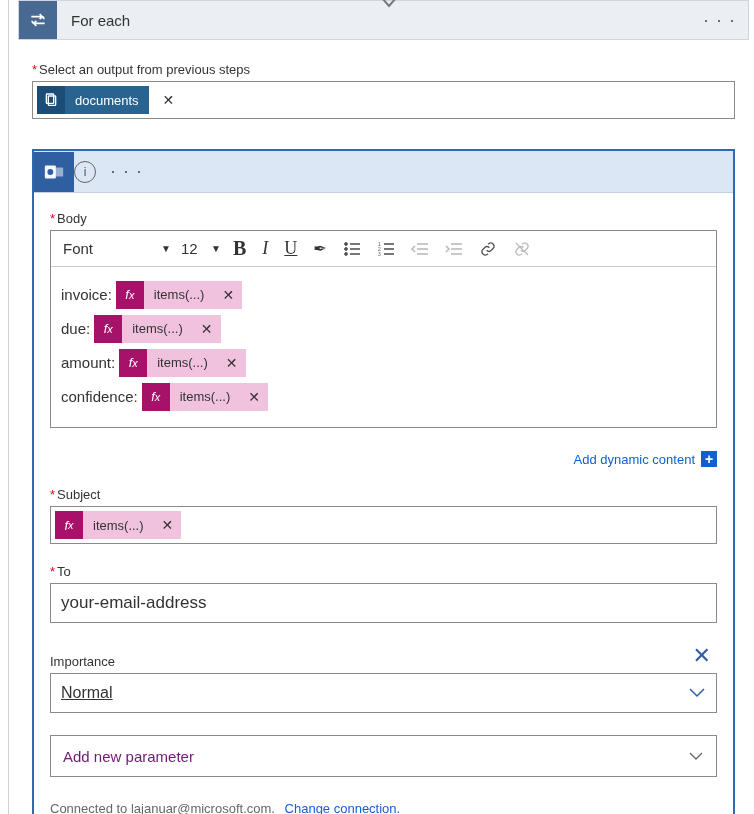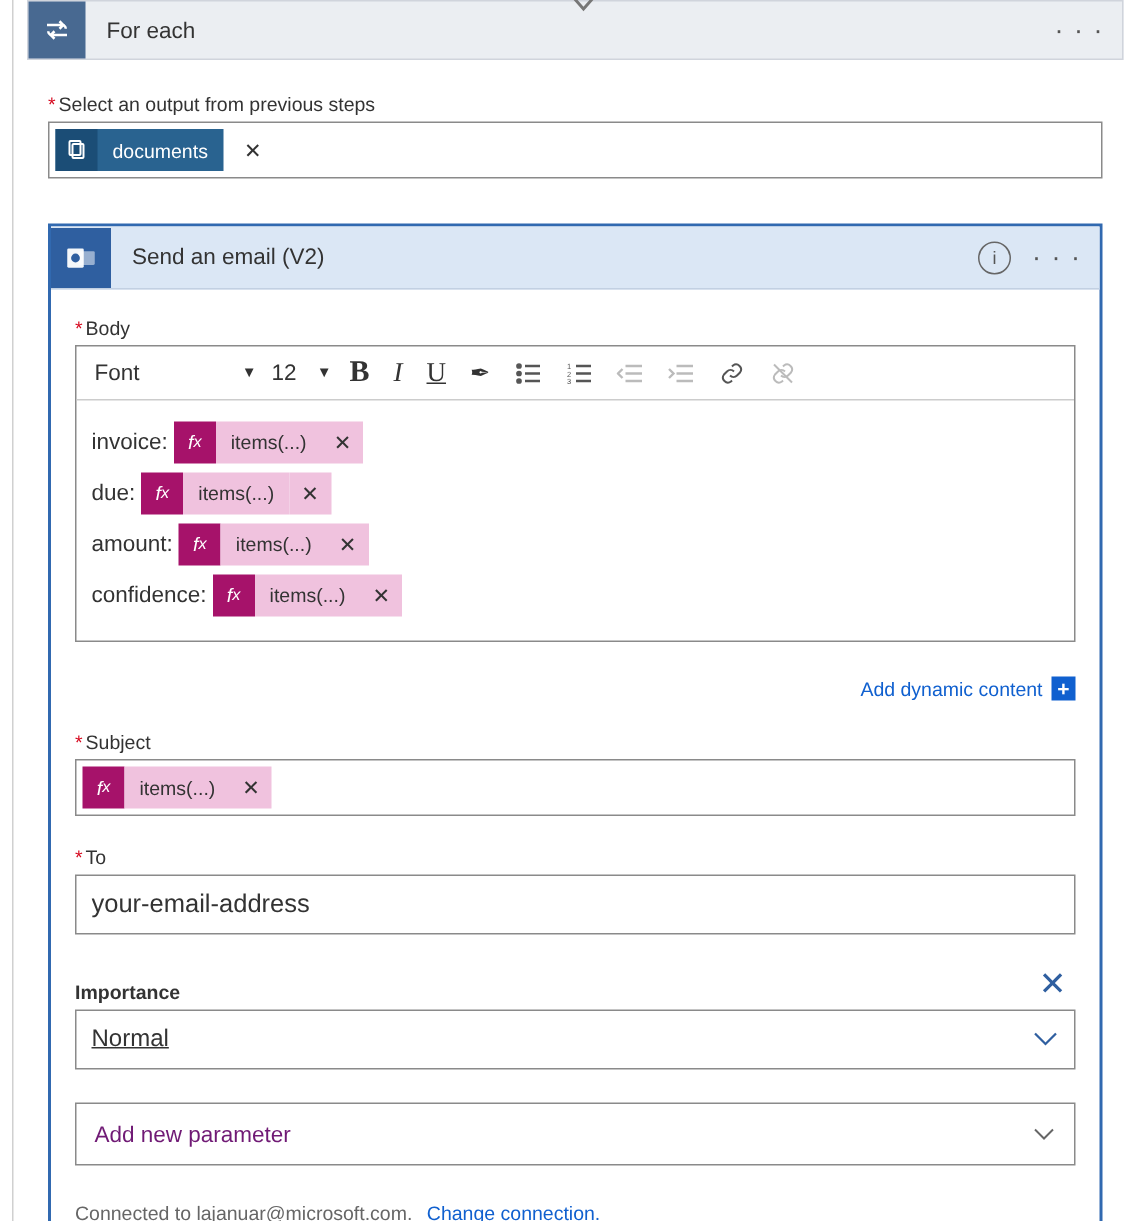--- a/index.html
+++ b/index.html
@@ -82,21 +82,21 @@
     border:1px solid #8a8a8a; width:100%; height:40px; padding:6px 10px; font-size:17px; color:#333; font-family:inherit;
   }
   .select-frame {
     border:1px solid #8a8a8a; height:40px; padding:0 10px; display:flex; align-items:center; justify-content:space-between; font-size:16px;text-decoration:underline;
   }
   .chev-blue { color:#2f5fa0; font-size:18px; }
   .x-blue { color:#2f5fa0; font-size:22px; font-weight:300;}
 
   .field-group { margin-top:20px; }
   .imp-row { display:flex; align-items:flex-end; }
-  .imp-row .lbl-col { flex:1;font-weight:bold; }
+  .imp-row .lbl-col { flex:1; }
   .add-param {
     border:1px solid #8a8a8a; height:42px; padding:0 12px; display:flex; align-items:center; justify-content:space-between; color:#701a75; font-size:15px; margin-top:22px;
   }
   .conn-row { margin-top:24px; font-size:13px; color:#666; }
   .conn-row a { color:#1060cf; text-decoration:none; margin-left:6px; cursor:pointer;}
 
   svg { display:block; }
   .list-ico line, .list-ico circle, .list-ico rect { stroke:#555; }
 </style>
 </head>
@@ -140,21 +140,20 @@
 
     <div class="email-card">
       <div class="email-header">
         <div class="email-icon">
           <svg width="22" height="22" viewBox="0 0 24 24" fill="#fff">
               <rect x="2" y="5" width="12" height="14" rx="1" fill="#fff" opacity="0.95"></rect>
               <rect x="10" y="7" width="12" height="10" rx="1" fill="#fff" opacity="0.5"></rect>
               <circle cx="8" cy="12" r="3.2" fill="#2f5fa0"></circle>
             </svg>
         </div>
-        <div class="email-title">Send an email (V2)</div>
         <div class="info-icon">i</div>
         <div class="hdots">· · ·</div>
       </div>
 
       <div class="email-body">
 
         <div class="field-label"><span class="req">*</span><span>Body</span></div>
         <div class="rich-frame">
           <div class="toolbar">
             <div class="tool font-sel">

